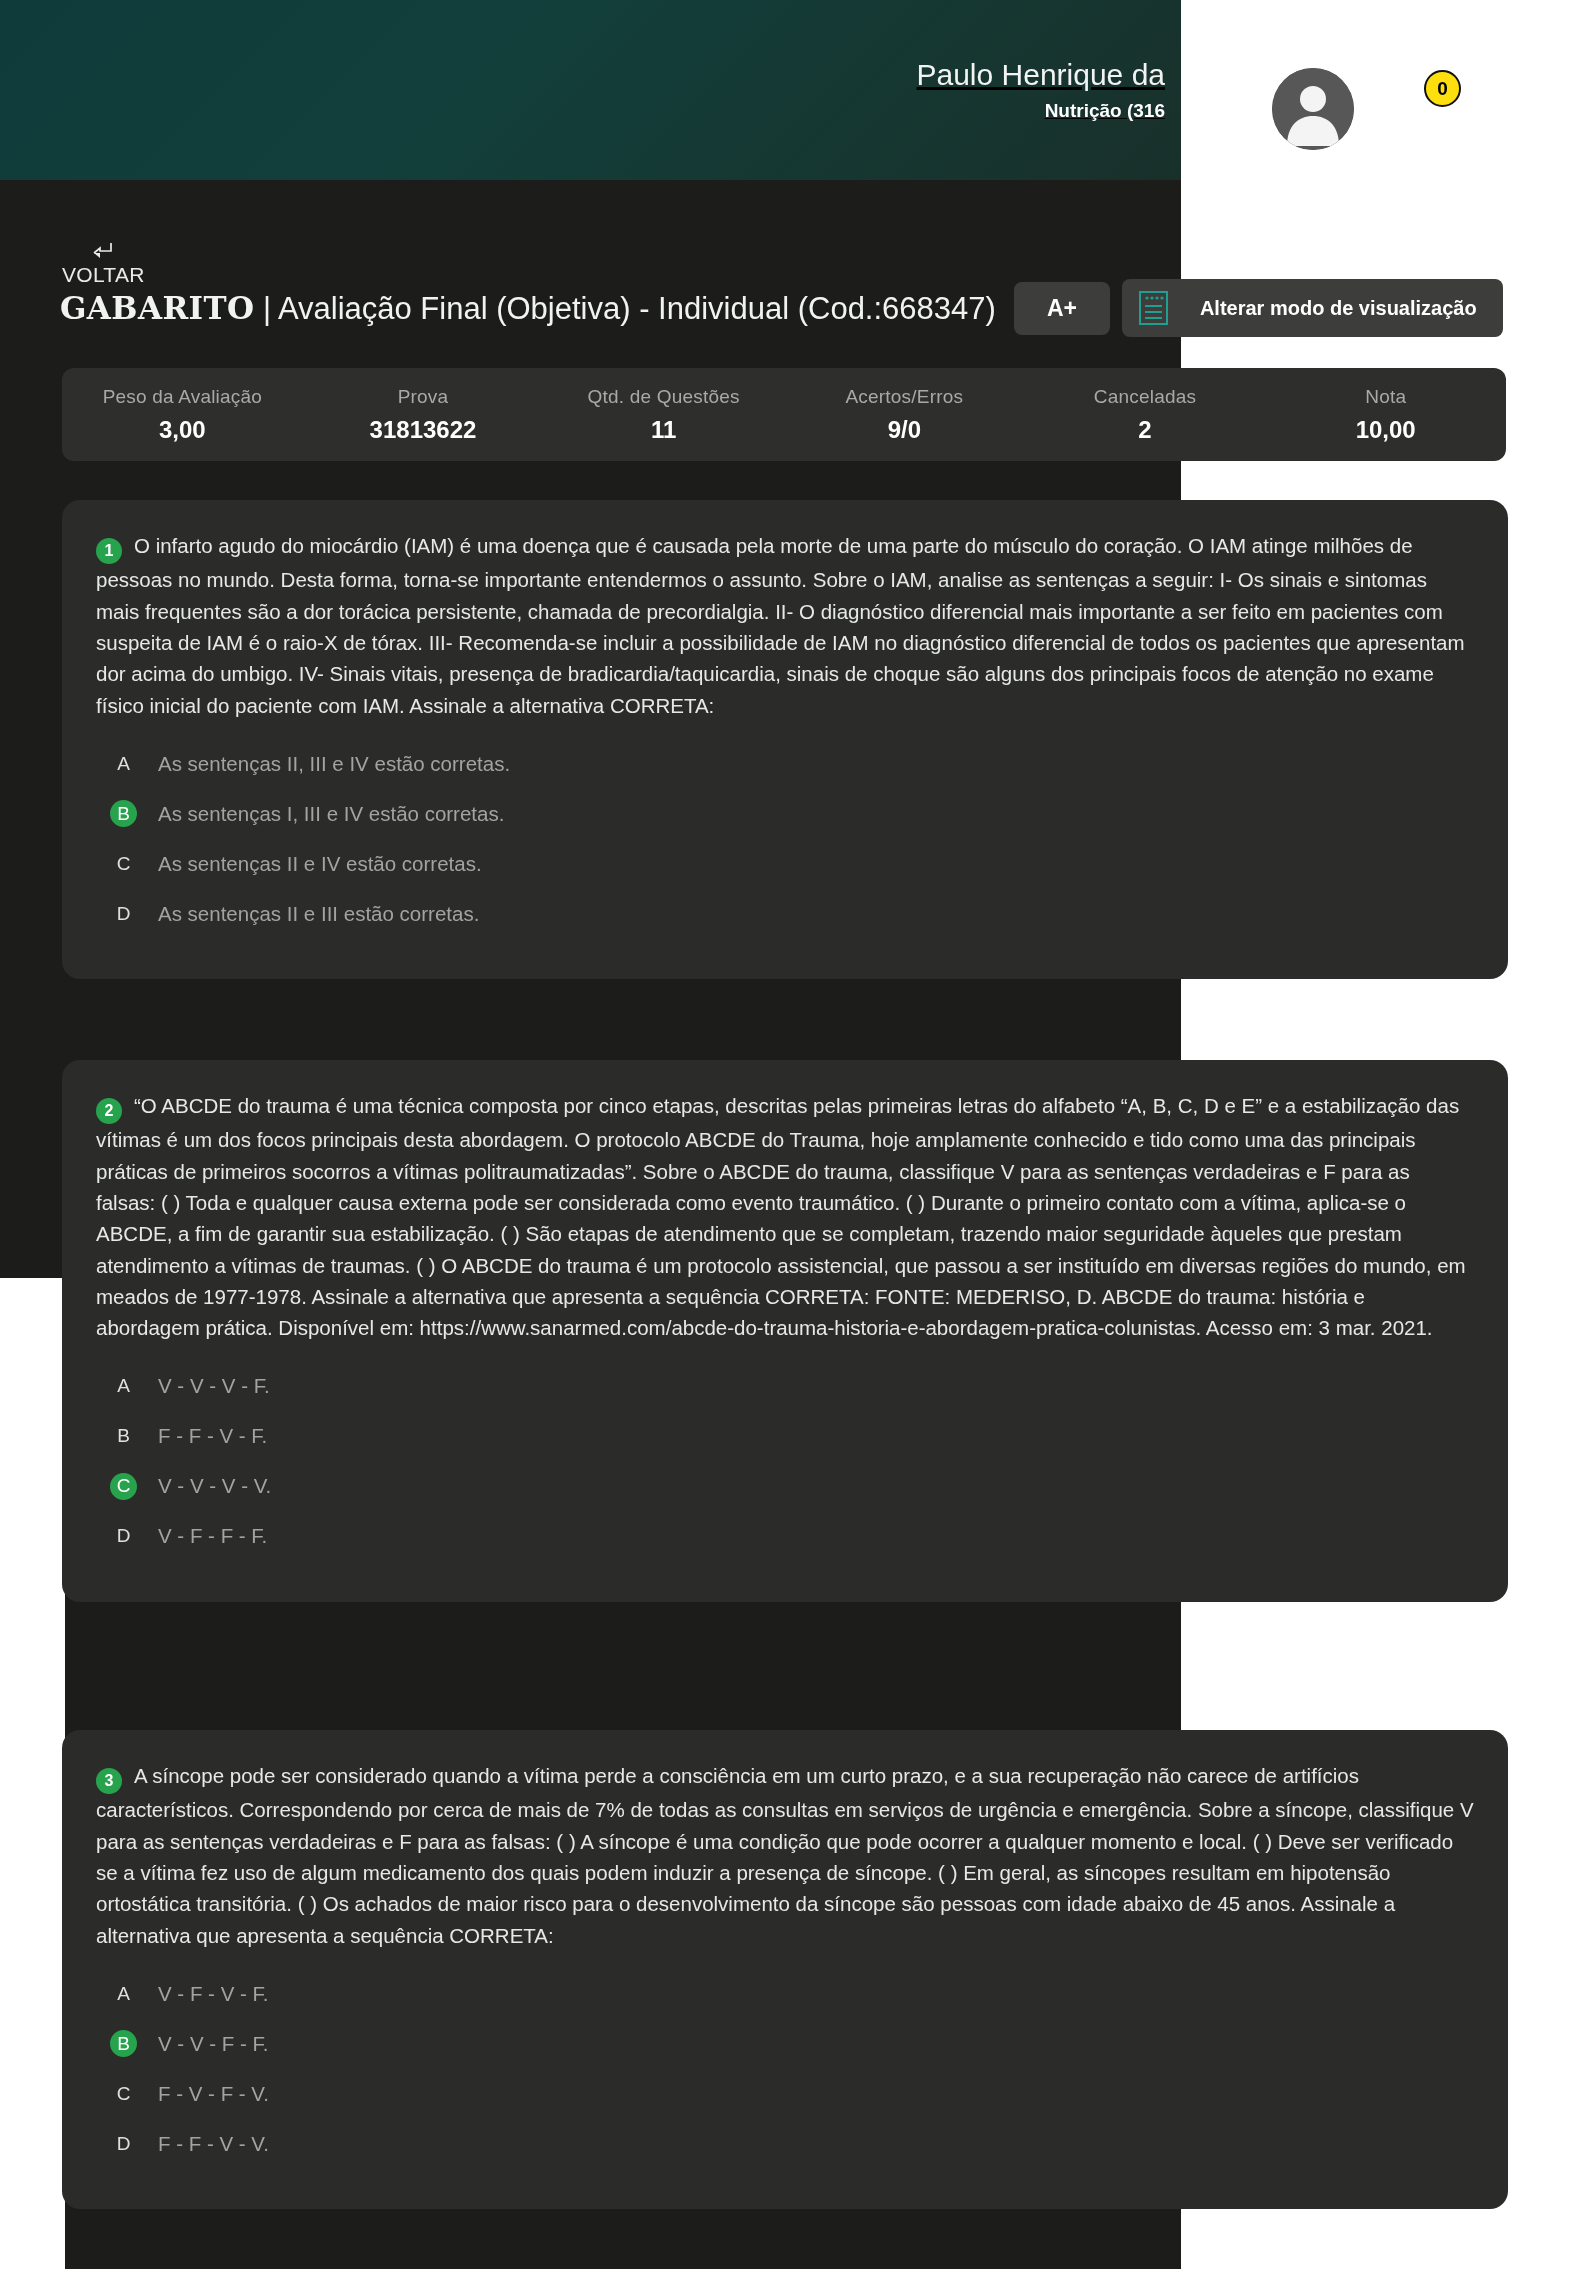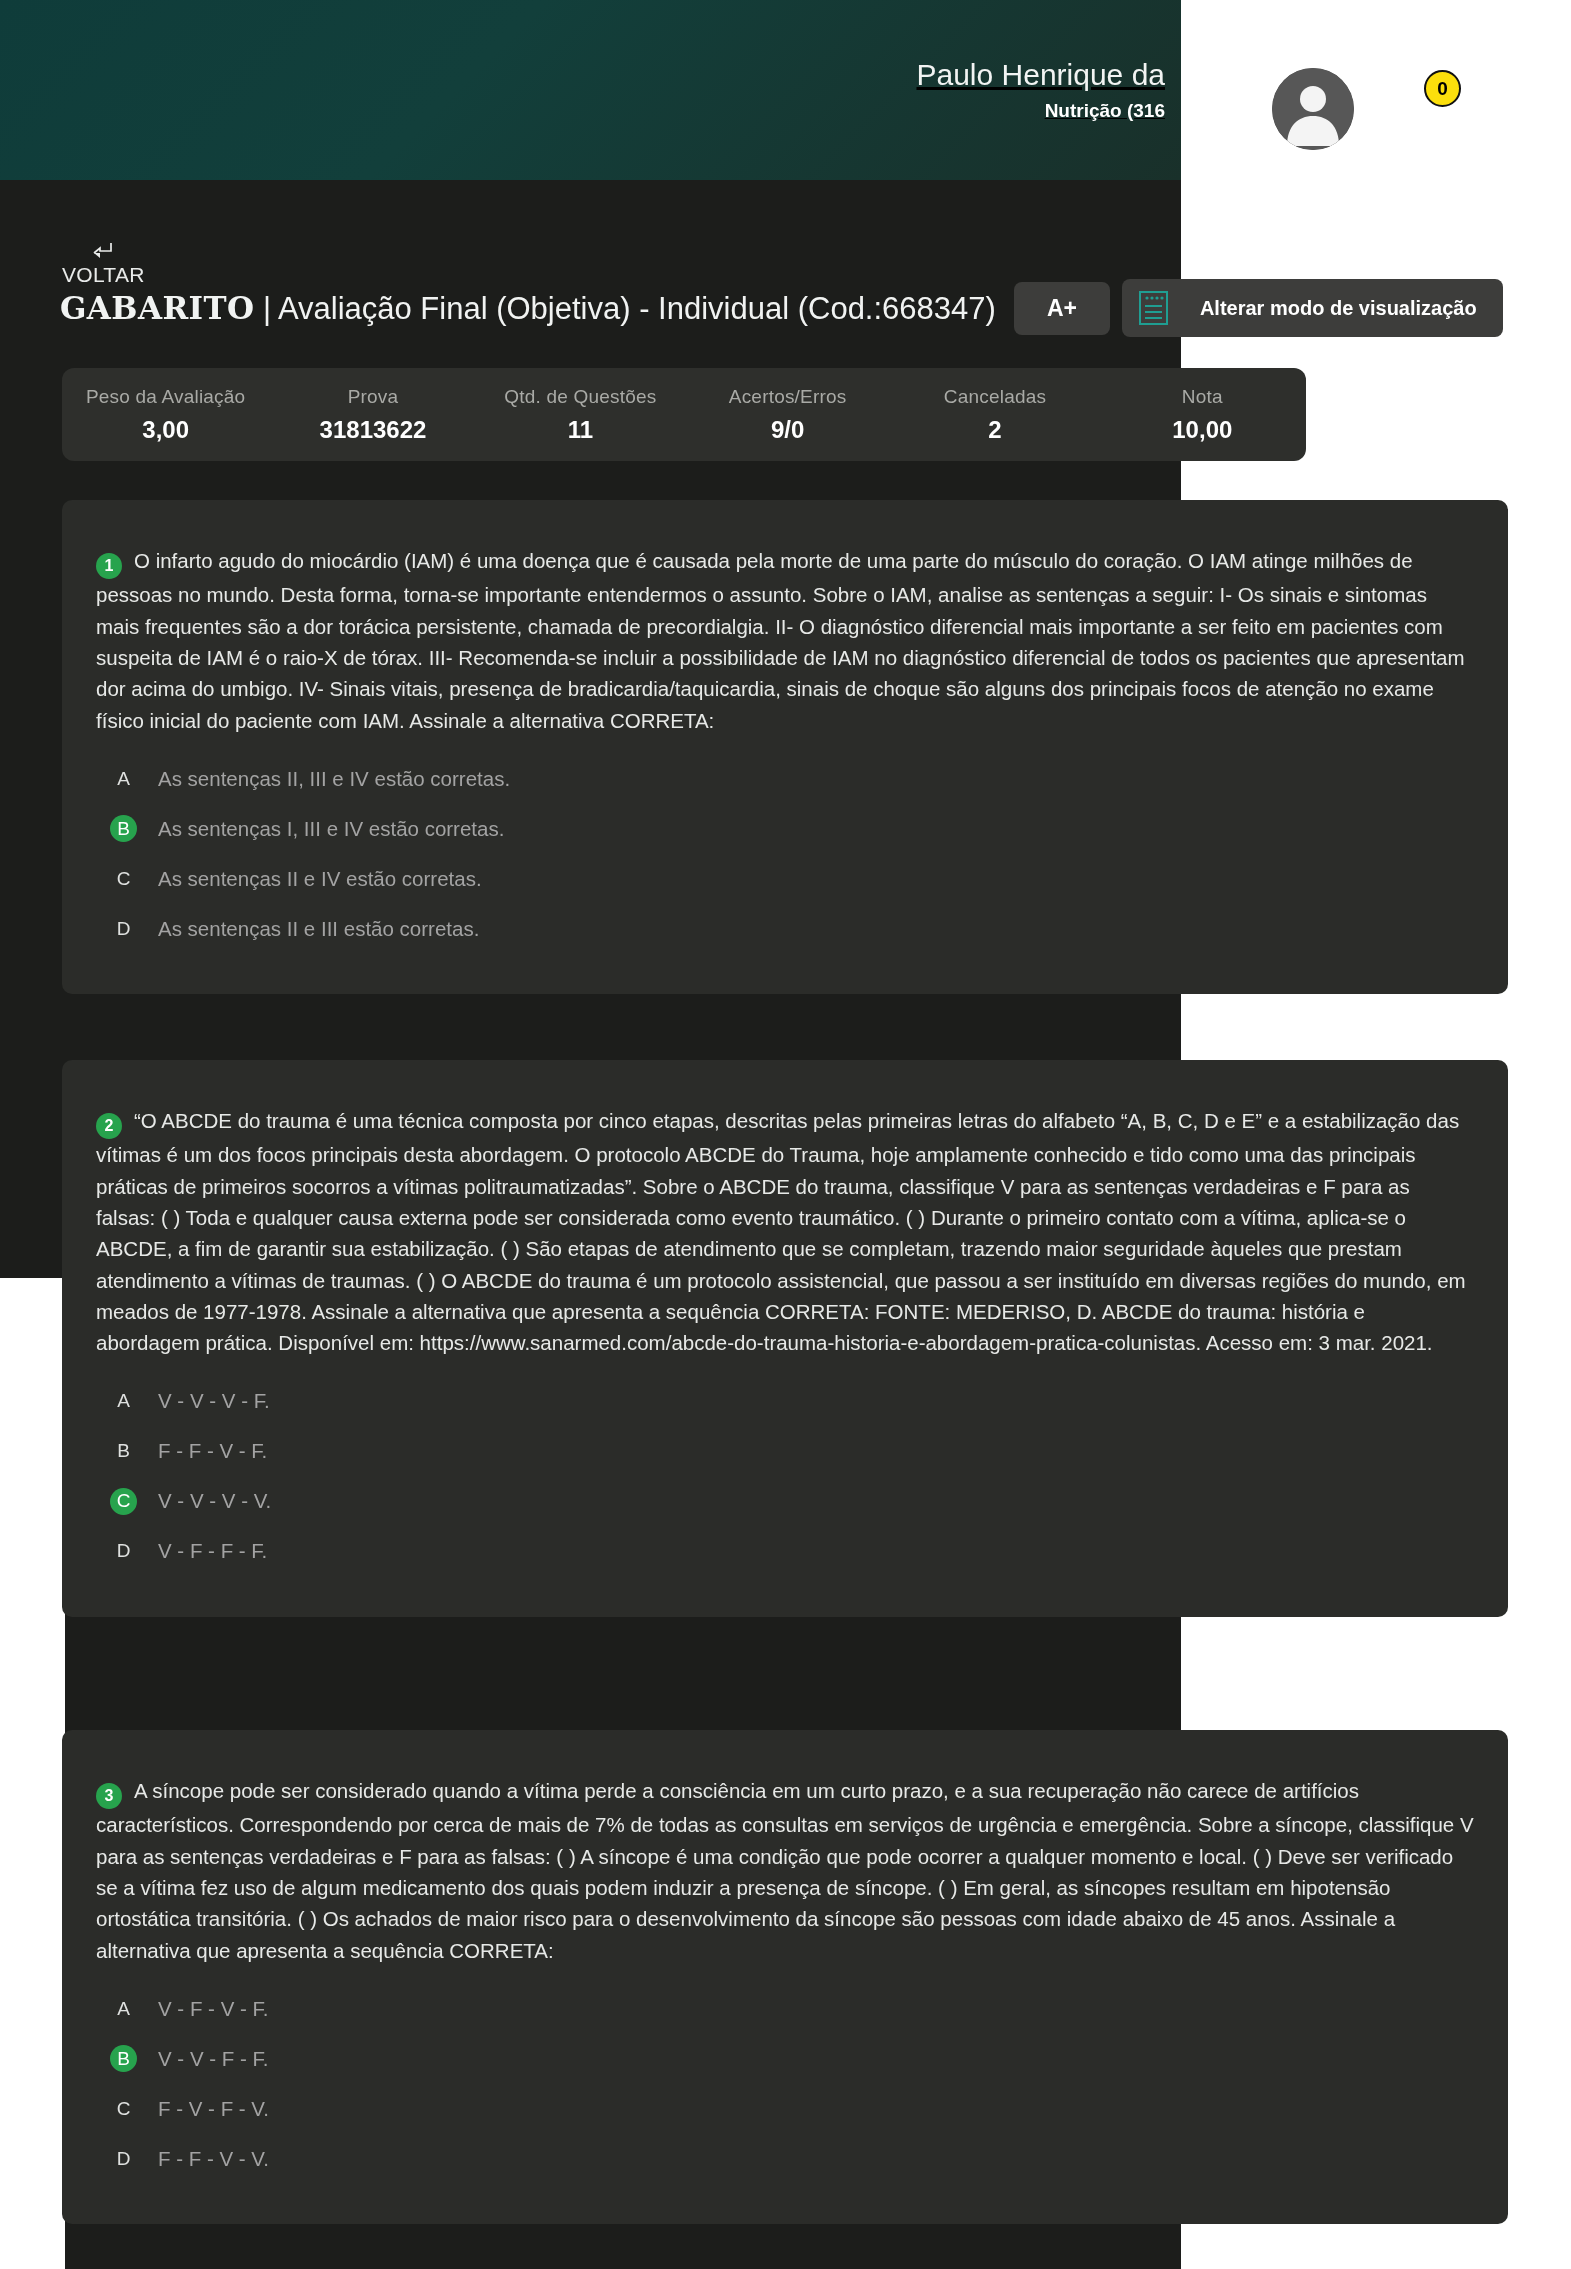--- a/index.html
+++ b/index.html
@@ -156,21 +156,21 @@
     padding: 11px 26px 11px 16px;
     display: flex; align-items: center; gap: 31px;
     white-space: nowrap;
   }
   .mode-icon { width: 31px; height: 36px; display:block; }
 
   
   .stats {
     position: absolute;
     left: 62px; top: 368px;
-    width: 1244px;
+    width: 1444px;
     height: 93px;
     background: #2e2f2c;
     border-radius: 12px;
     display: flex;
     align-items: center;
   }
   .stat {
     flex: 1 1 0;
     text-align: center;
   }
@@ -186,22 +186,22 @@
     color: #ffffff;
     margin-top: 8px;
   }
 
   
   .card {
     position: absolute;
     left: 62px;
     width: 1446px;
     background: #2b2c29;
-    border-radius: 10px;
-    padding: 45px 34px 34px 34px;
+    border-radius: 18px;
+    padding: 30px 34px 34px 34px;
   }
   .qtext {
     font-size: 20.5px;
     font-weight: 300;
     line-height: 1.53;
     color: #e7e9e7;
     text-align: left;
   }
   .qbadge {
     display: inline-flex;

